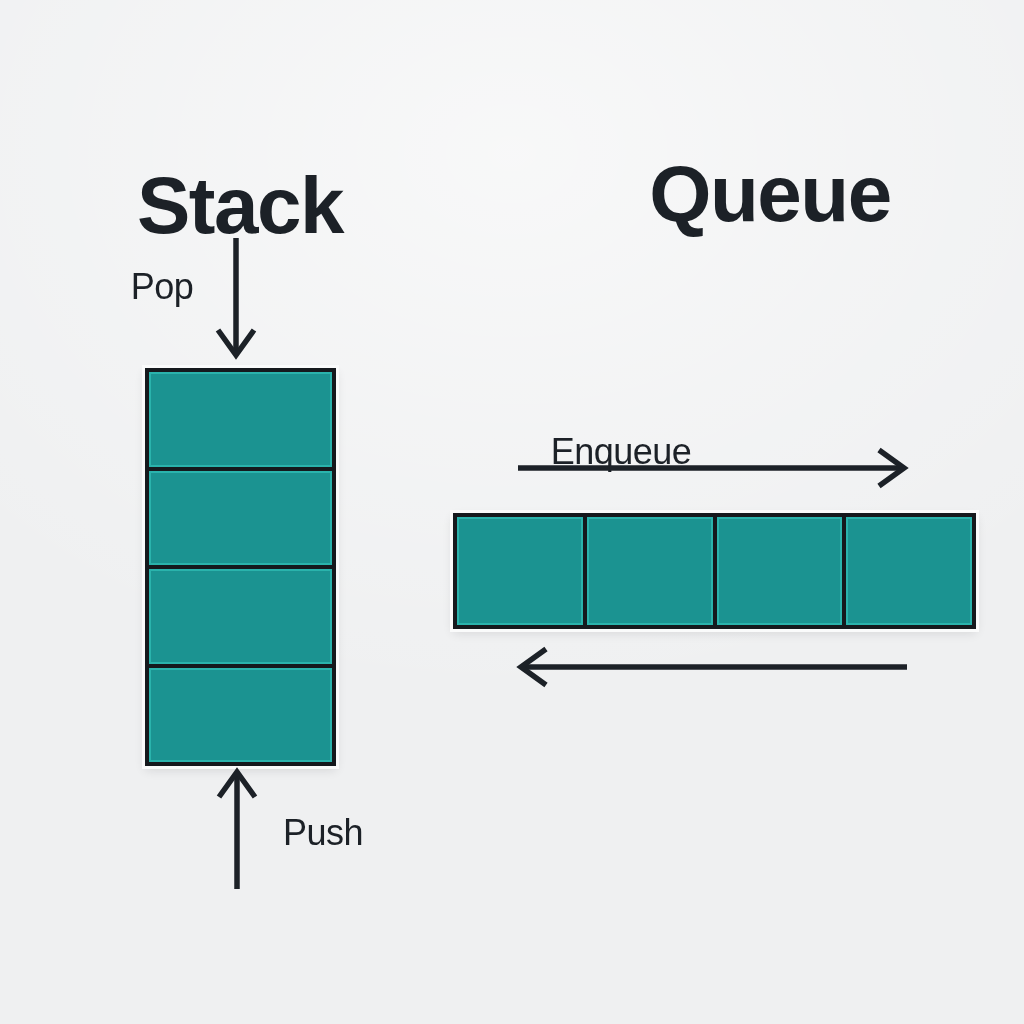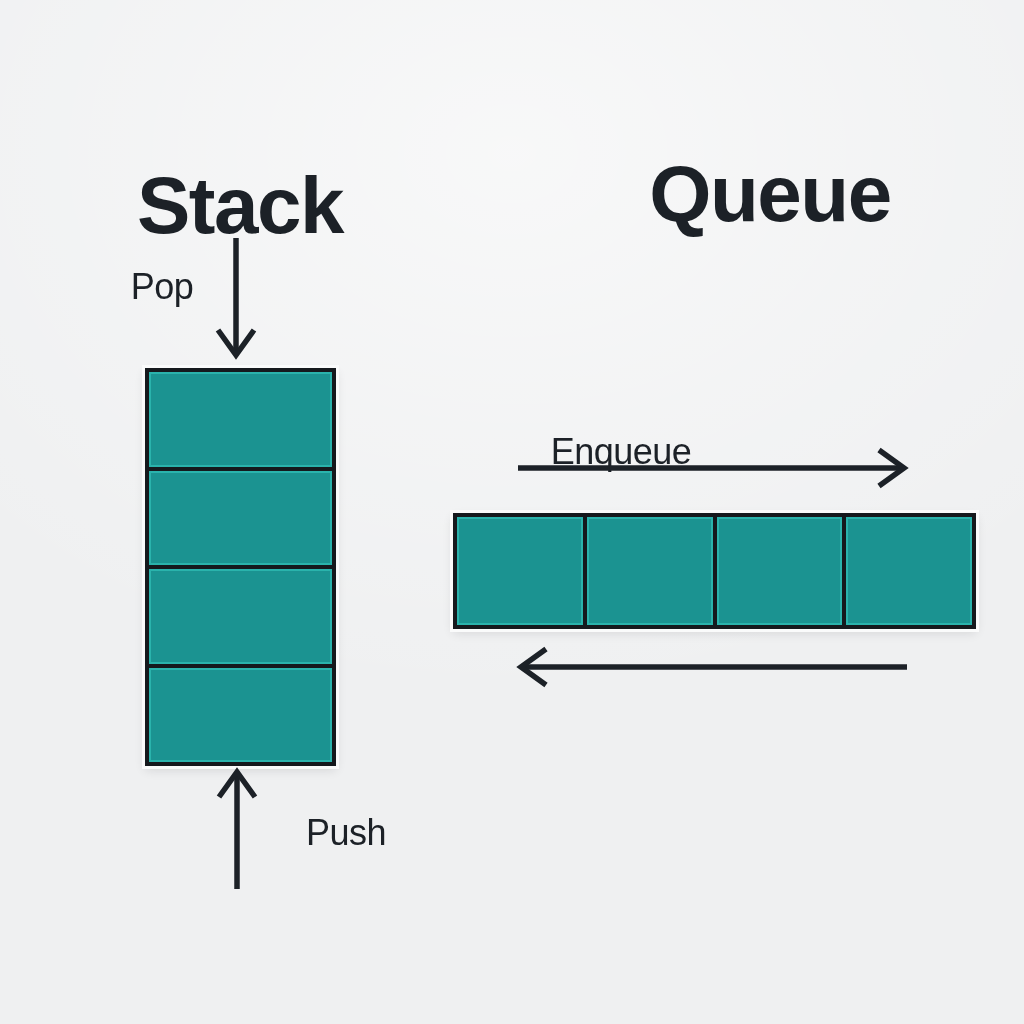--- a/index.html
+++ b/index.html
@@ -58,21 +58,21 @@
       <div class="cell"></div>
       <div class="cell"></div>
       <div class="cell"></div>
     </div>
 
   <svg class="arrow" style="left:207px;top:766px;" width="60" height="126" viewBox="0 0 60 126" aria-hidden="true">
     <line x1="30" y1="123" x2="30" y2="8"></line>
     <polyline points="12,31 30,6 48,31"></polyline>
   </svg>
 
-  <span class="label" style="left:323px;top:833px;margin-left:23px;">Push</span>
+  <span class="label" style="left:323px;top:833px;">Push</span>
 
   <h1 class="title" style="left:770px;top:100px;text-align:center;">Queue</h1>
 
   <span class="label" style="left:621px;top:420px;margin-top:32px;">Enqueue</span>
 
   <svg class="arrow" style="left:516px;top:444px;" width="394" height="48" viewBox="0 0 394 48" aria-hidden="true">
     <line x1="2" y1="24" x2="385" y2="24"></line>
     <polyline points="363,6 388,24 363,42"></polyline>
   </svg>
 

